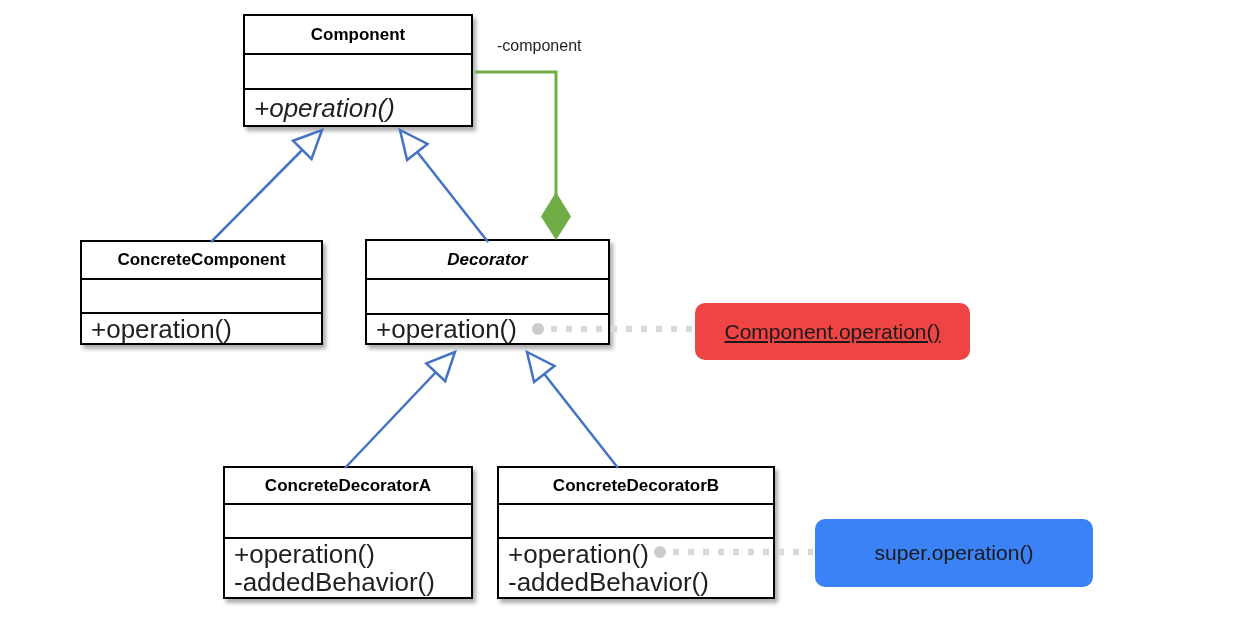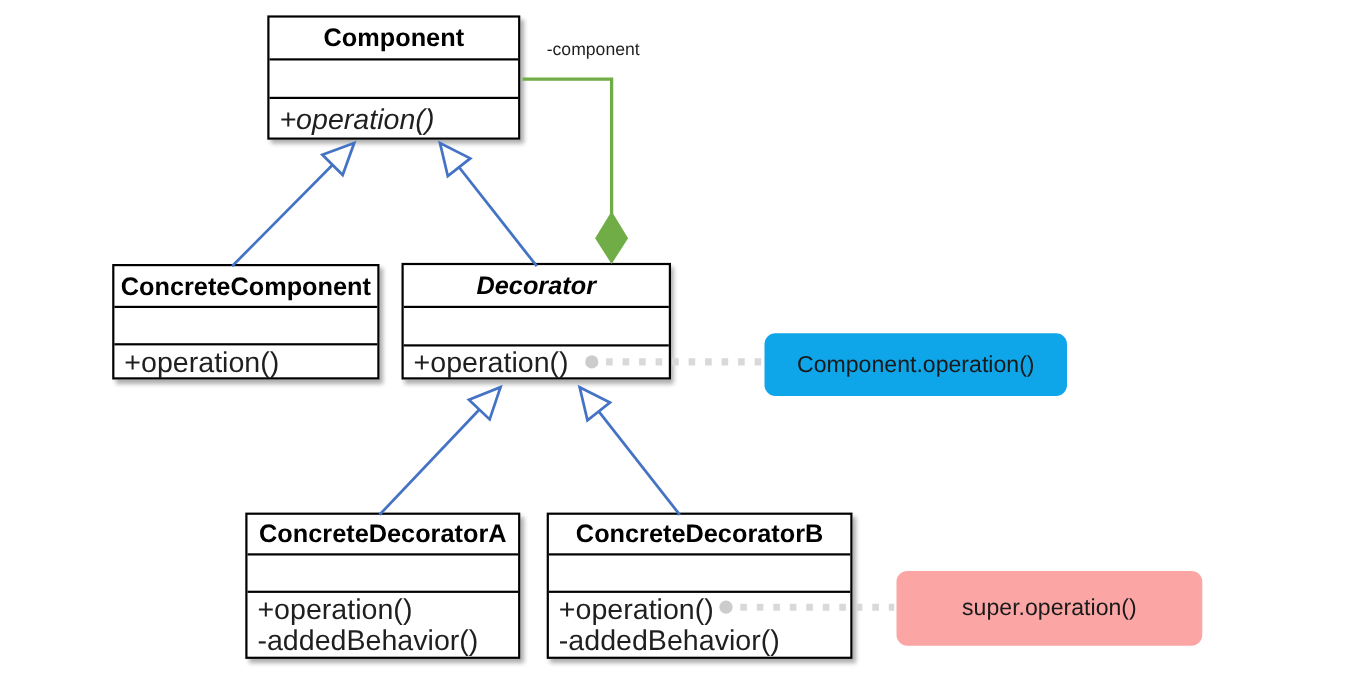--- a/index.html
+++ b/index.html
@@ -16,21 +16,21 @@
     box-sizing:border-box;
     background:#ffffff;
     border:2px solid #000;
     box-shadow:3px 4px 4px rgba(0,0,0,0.32);
     display:flex;flex-direction:column;
   }
   .cb-title{
     box-sizing:border-box;
     border-bottom:2px solid #000;
     display:flex;align-items:center;justify-content:center;
-    font-weight:bold;font-size:23px;color:#000;
+    font-weight:bold;font-size:17px;color:#000;
   }
   .cb-title.italic{font-style:italic;}
   .cb-attrs{
     box-sizing:border-box;
     border-bottom:2px solid #000;
   }
   .cb-methods{
     box-sizing:border-box;
     flex:1;
     display:flex;flex-direction:column;justify-content:center;
@@ -65,21 +65,21 @@
 <div class="canvas">
 
   <div class="class-box" style="left:243px;top:14px;width:230px;height:113px">
     <div class="cb-title" style="height:39px">Component</div>
     <div class="cb-attrs" style="height:35px"></div>
     <div class="cb-methods">
       <div class="method italic">+operation()</div>
     </div>
   </div>
 
-  <div class="class-box" style="left:102px;top:240px;width:243px;height:105px">
+  <div class="class-box" style="left:80px;top:240px;width:243px;height:105px">
     <div class="cb-title" style="height:38px">ConcreteComponent</div>
     <div class="cb-attrs" style="height:34px"></div>
     <div class="cb-methods">
       <div class="method">+operation()</div>
     </div>
   </div>
 
   <div class="class-box" style="left:365px;top:239px;width:245px;height:106px">
     <div class="cb-title italic" style="height:39px">Decorator</div>
     <div class="cb-attrs" style="height:35px"></div>
@@ -101,25 +101,25 @@
     <div class="cb-title" style="height:37px">ConcreteDecoratorB</div>
     <div class="cb-attrs" style="height:34px"></div>
     <div class="cb-methods">
       <div class="method">+operation()</div>
       <div class="method">-addedBehavior()</div>
     </div>
   </div>
 
   <div class="assoc-label">-component</div>
 
-  <div class="note note1" style="background-color: #0ea5e9;">
+  <div class="note note1" style="background-color: #ef4444; text-decoration: underline;">
     <div>Component.operation()</div>
   </div>
 
-  <div class="note note2" style="background-color: #fca5a5;">
+  <div class="note note2" style="background-color: #3b82f6;">
     <div>super.operation()</div>
   </div>
 
   <svg class="overlay" viewBox="0 0 1246 620" aria-hidden="true">
     <defs>
       <marker id="tri" markerUnits="userSpaceOnUse" markerWidth="44" markerHeight="44" refX="29" refY="14" orient="auto" overflow="visible">
         <path d="M1,1 L29,14 L1,27 Z" fill="#ffffff" stroke-width="2.5" style="stroke: rgb(68, 114, 196);"></path>
       </marker>
     </defs>
 

